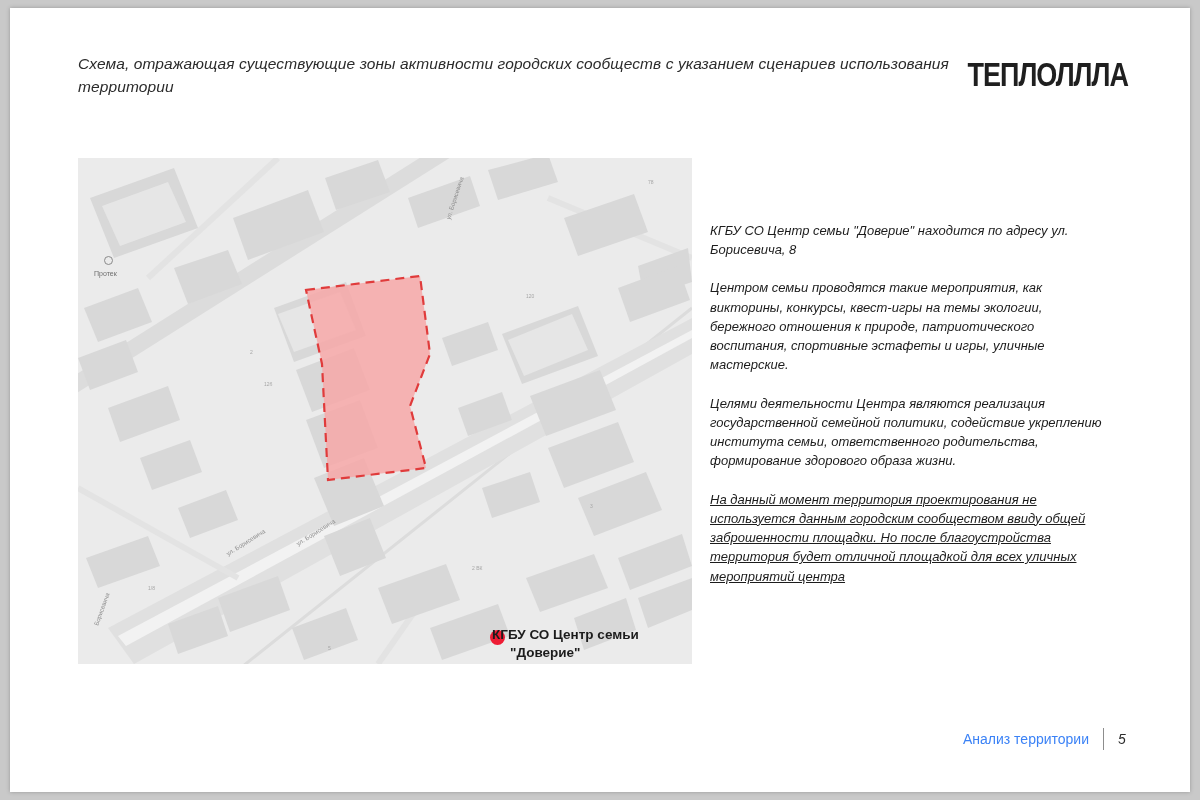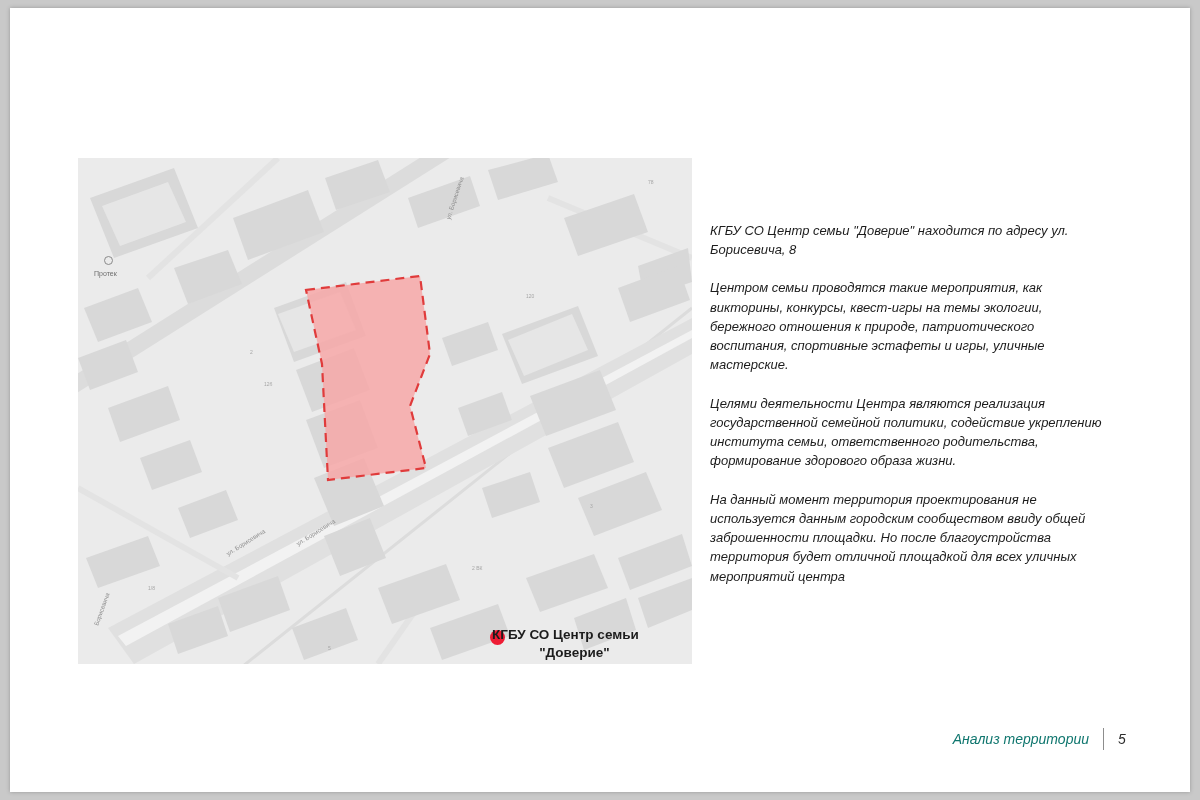--- a/index.html
+++ b/index.html
@@ -52,21 +52,21 @@
     overflow: hidden;
   }
   .map svg { display: block; }
   .map-label {
     position: absolute;
     left: 414px; top: 468px;
     font-size: 13.5px;
     font-weight: 700;
     color: #1c1c1c;
     line-height: 1.35;
-    text-align: center;
+    text-align: left;
     white-space: nowrap;
   }
   .map-label .l2 { display: block; padding-left: 18px; }
   .map-dot {
     position: absolute;
     left: 412px; top: 472px;
     width: 15px; height: 15px;
     border-radius: 50%;
     background: #ee1c34;
   }
@@ -90,34 +90,33 @@
     left: 700px; top: 213px;
     width: 400px;
   }
   .para {
     font-size: 13px;
     line-height: 1.48;
     color: #1c1c1c;
     font-style: italic;
     margin-bottom: 19px;
   }
-  .para:last-child { margin-bottom: 0; }
+  .para:last-child { margin-bottom: 0; text-decoration: underline; }
 
   
   .footer {
     position: absolute;
     right: 62px; bottom: 42px;
     display: flex;
     align-items: center;
     gap: 14px;
   }
   .footer-label {
     font-size: 14px;
-    color: #0f766e;
-    font-style: italic;
+    color: #3b82f6;
   }
   .footer-div {
     width: 1px; height: 22px;
     background: #8d8d8d;
   }
   .footer-page {
     font-size: 14px;
     color: #2b2b2b;
     font-style: italic;
     min-width: 10px;
@@ -133,20 +132,24 @@
     fill: #a6a6a6;
     font-family: "Liberation Sans", sans-serif;
     font-size: 5px;
   }
 </style>
 </head>
 <body>
 
 <div id="slide">
 
+  <div class="header">
+    <div class="header-title">Схема, отражающая существующие зоны активности городских сообществ с указанием сценариев использования территории</div>
+    <div class="logo">ТЕПЛОЛЛЛА</div>
+  </div>
 
   <div class="map">
     <svg width="614" height="506" viewBox="0 0 614 506">
       <rect x="0" y="0" width="614" height="506" fill="#ebebeb"></rect>
 
       <g stroke="#dcdcdc" fill="none">
         <path d="M -40 250 L 420 -40" stroke-width="16"></path>
         <path d="M 150 520 L 614 150" stroke-width="3"></path>
       </g>
 

